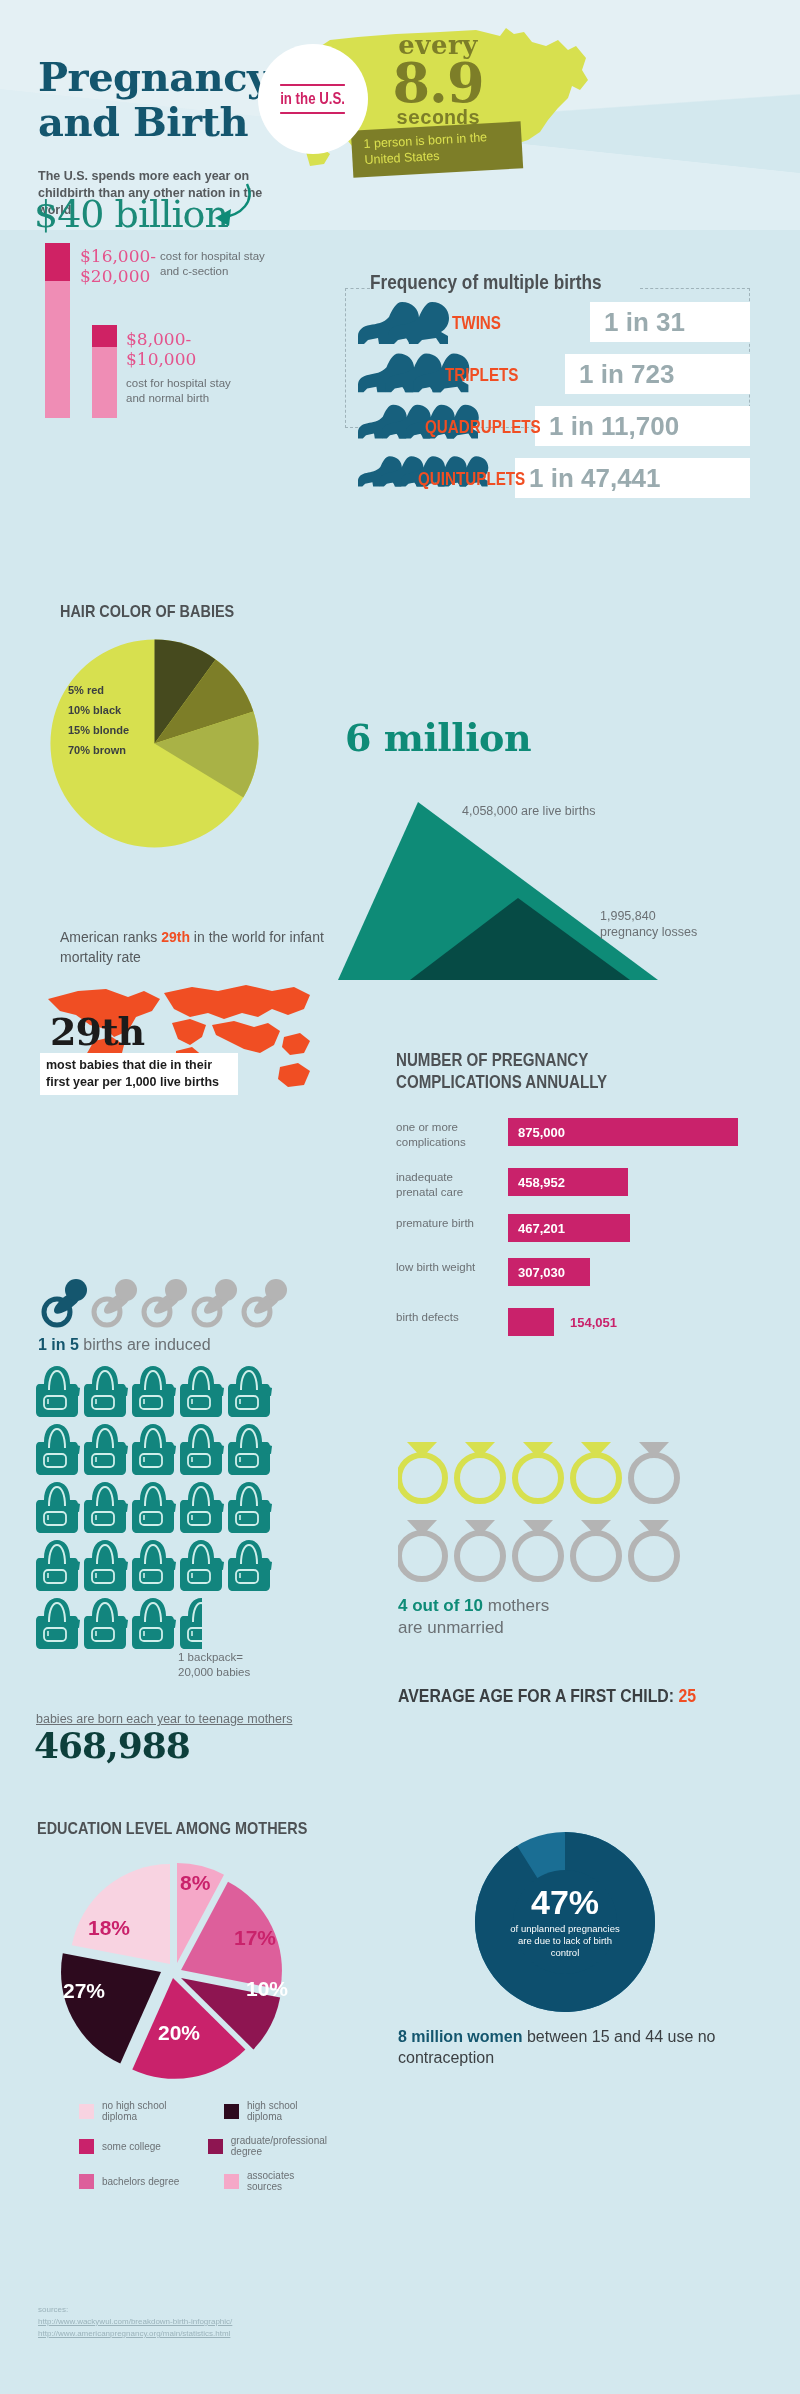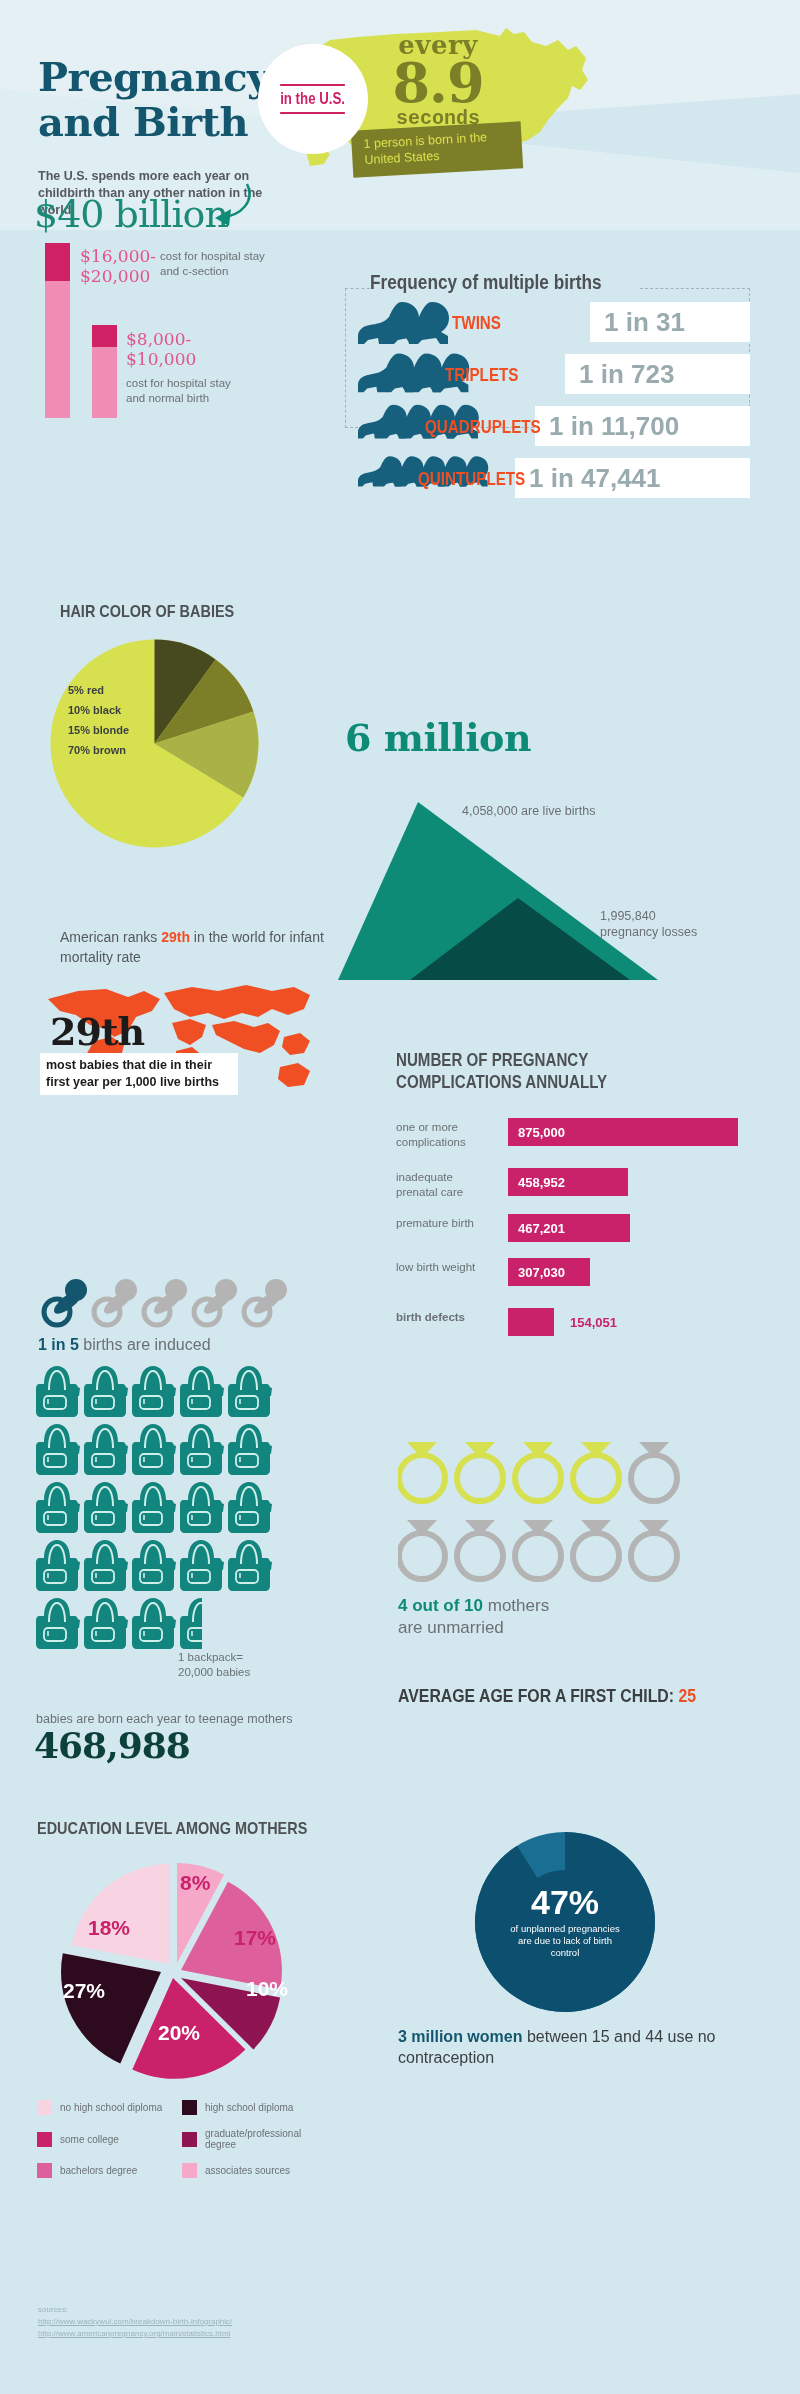--- a/index.html
+++ b/index.html
@@ -158,21 +158,21 @@
   
   .pac-row { position: absolute; left: 38px; top: 1278px; }
   .induced {
     position: absolute; left: 38px; top: 1336px; color: #6b7074; font-size: 16px;
   }
   .induced b { color: #14566e; }
 
   
   .bp-grid { position: absolute; left: 36px; top: 1366px; width: 240px; }
   .bp-note { position: absolute; left: 178px; top: 1650px; color: #6b7074; font-size: 11.5px; line-height: 1.3; }
-  .bp-sub { position: absolute; left: 36px; top: 1712px; color: #6b7074; font-size: 12.5px; }
+  .bp-sub { position: absolute; left: 36px; top: 1712px; color: #6b7074; font-size: 12.5px; text-decoration: underline; }
   .bp-num {
     position: absolute; left: 34px; top: 1724px;
     font-family: "DejaVu Serif", serif; font-weight: bold;
     font-size: 36px; color: #0d3f3b; letter-spacing: -1px;
   }
 
   
   .rings { position: absolute; left: 398px; top: 1440px; }
   .ring-text {
     position: absolute; left: 398px; top: 1595px; color: #6b7074;
@@ -189,21 +189,21 @@
 
   
   .edu-title {
     position: absolute; left: 37px; top: 1819px; color: #4d5154;
     font-size: 17px; font-weight: bold; transform: scaleX(0.85);
     transform-origin: left center;
   }
   .edupie { position: absolute; left: 28px; top: 1850px; }
   .edu-legend { position: absolute; left: 37px; top: 2100px; width: 290px; font-size: 10px; color: #6b7074; }
   .edu-legend .row { display: flex; margin-bottom: 13px; }
-  .edu-legend .cell { display: flex; align-items: center; width: 172px; }
+  .edu-legend .cell { display: flex; align-items: center; width: 172px; margin-left: 42px; }
   .edu-legend .sw { width: 15px; height: 15px; margin-right: 8px; flex: none; }
 
   
   .donut { position: absolute; left: 455px; top: 1830px; }
   .donut-c1 { position:absolute; left:510px; top:1885px; width:110px; text-align:center; color:#fff; }
   .donut-c1 .big { font-size: 34px; font-weight: bold; line-height: 1; font-family:"Liberation Sans",sans-serif;}
   .donut-c1 .sm { font-size: 9.5px; line-height: 1.25; margin-top: 4px; }
   .three-m {
     position: absolute; left: 398px; top: 2026px; width: 340px;
     color: #3b3f42; font-size: 16px; line-height: 1.32;
@@ -706,33 +706,33 @@
       <circle r="90" fill="#1a6e94"></circle>
       <path d="M0,0 L0,-90 A90,90 0 1,1 -47.9,-76.2 Z" fill="#0d4f6e"></path>
       <circle r="52" fill="#0d4f6e"></circle>
     </g>
   </svg>
   <div class="donut-c1">
     <div class="big">47%</div>
     <div class="sm">of unplanned pregnancies are due to lack of birth control</div>
   </div>
   <div class="three-m">
-    <b>3 million women</b><span> between 15 and 44 use no contraception</span>
+    <b>8 million women</b><span> between 15 and 44 use no contraception</span>
   </div>
 
   <div class="sources">
     <div>sources:</div>
     <div><a href="#">http://www.wackywul.com/breakdown-birth-infographic/</a></div>
     <div><a href="#">http://www.americanpregnancy.org/main/statistics.html</a></div>
   </div>
 
 <div class="comp-lbl" style="left: 396px; top: 1120px;">one or more complications</div>
     <div class="comp-bar" style="position: absolute; left: 508px; top: 1118px; width: 230px;">875,000</div>
     <div class="comp-lbl" style="left: 396px; top: 1170px;">inadequate prenatal care</div>
     <div class="comp-bar" style="position: absolute; left: 508px; top: 1168px; width: 120px;">458,952</div>
     <div class="comp-lbl" style="left: 396px; top: 1216px;">premature birth</div>
     <div class="comp-bar" style="position: absolute; left: 508px; top: 1214px; width: 122px;">467,201</div>
     <div class="comp-lbl" style="left: 396px; top: 1260px;">low birth weight</div>
     <div class="comp-bar" style="position: absolute; left: 508px; top: 1258px; width: 82px;">307,030</div>
-    <div class="comp-lbl" style="left: 396px; top: 1310px; font-weight: bold;">birth defects</div>
+    <div class="comp-lbl" style="left: 396px; top: 1310px;">birth defects</div>
     <div class="comp-bar" style="position: absolute; left: 508px; top: 1308px; width: 46px;"></div>
     <div class="comp-outval" style="left: 570px; top: 1315px;">154,051</div>
   </div>
 
 </body></html>

